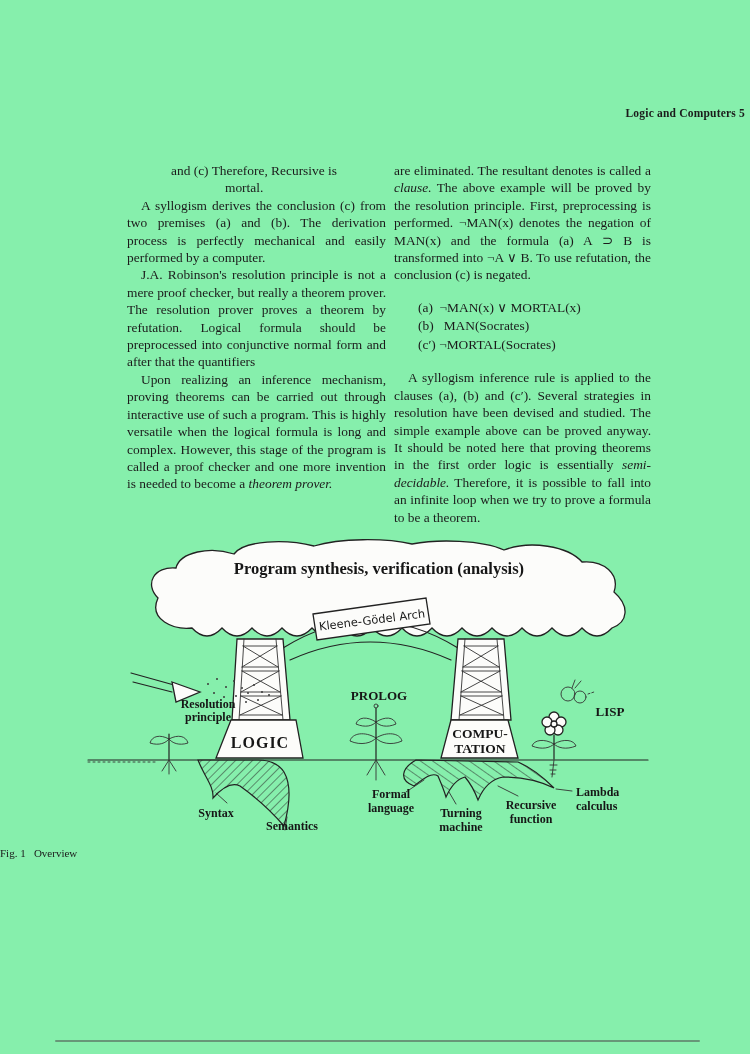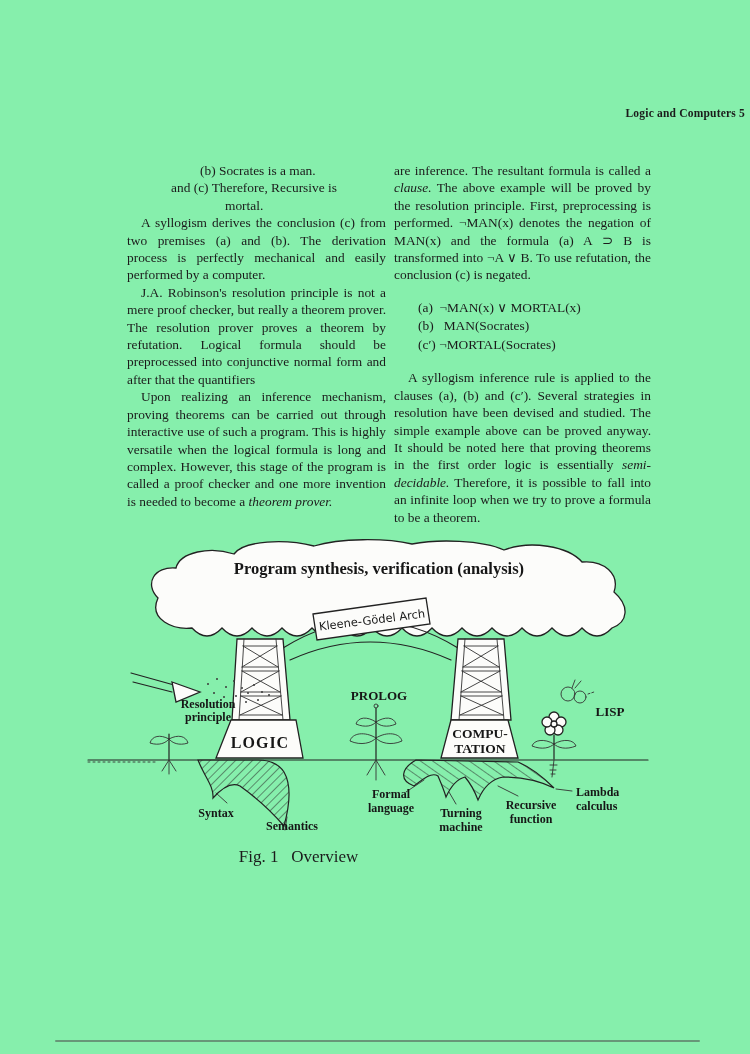--- a/index.html
+++ b/index.html
@@ -22,21 +22,21 @@
   .col p.noindent { text-indent:0; }
   .syl-line { text-align:left; }
   .syl-1 { padding-left:73px; }
   .syl-2 { padding-left:44px; }
   .syl-3 { padding-left:98px; }
   .clauses { margin:15px 0 15px 24px; }
   .clause-line { white-space:pre; text-align:left; line-height:18.5px; }
   .figure-wrap { position:absolute; left:86px; top:536px; width:570px; height:312px; }
   .fig-caption {
     position:absolute; top:847px; left:0; width:597px;
-    text-align:center; font-size:17px; white-space:pre;
+    font-size:11px; white-space:pre;
   }
   .scan-edge {
     position:absolute; left:55px; top:1040px; width:645px; height:2px;
     background:#4f4f4f; opacity:.55; border-radius:2px;
   }
   svg text { font-family:"Liberation Serif", serif; fill:#161616; }
   svg .lbl  { font-weight:bold; }
   svg .hand { font-family:"DejaVu Sans", sans-serif; font-weight:normal; }
   .ln { stroke:#222; stroke-width:1.2; fill:none; stroke-linecap:round; }
   .thin { stroke:#333; stroke-width:0.9; fill:none; stroke-linecap:round; }
@@ -44,31 +44,30 @@
 </style>
 </head>
 <body>
 
 <div class="page">
 
   <div class="running-head">Logic and Computers  5</div>
 
   <div class="col col-left">
     <div>
-      <div class="syl-line syl-1">(b) Socrates is a man.</div>
       <div class="syl-line syl-2">and (c) Therefore, Recursive is</div>
       <div class="syl-line syl-3">mortal.</div>
     </div>
     <p><span>A syllogism derives the conclusion (c) from two premises (a) and (b). The derivation process is perfectly mechanical and easily performed by a computer.</span></p>
     <p><span>J.A. Robinson's resolution principle is not a mere proof checker, but really a theorem prover. The resolution prover proves a theorem by refutation.  Logical formula should be preprocessed into conjunctive normal form and after that the quantifiers</span></p>
     <p><span>Upon realizing an inference mechanism, proving theorems can be carried out through interactive use of such a program. This is highly versatile when the logical formula is long and complex. However, this stage of the program is called a proof checker and one more invention is needed to become a </span><i>theorem prover.</i></p>
   </div>
 
   <div class="col col-right">
-    <p class="noindent"><span>are inference. The resultant formula is called a </span><i>clause.</i><span> The above example will be proved by the resolution principle. First, preprocessing is performed.  ¬MAN(x) denotes the negation of MAN(x) and the formula (a) A ⊃ B is transformed into ¬A ∨ B. To use refutation, the conclusion (c) is negated.</span></p>
+    <p class="noindent"><span>are eliminated. The resultant denotes is called a </span><i>clause.</i><span> The above example will be proved by the resolution principle. First, preprocessing is performed.  ¬MAN(x) denotes the negation of MAN(x) and the formula (a) A ⊃ B is transformed into ¬A ∨ B. To use refutation, the conclusion (c) is negated.</span></p>
     <div class="clauses">
       <div class="clause-line">(a)  ¬MAN(x) ∨ MORTAL(x)</div>
       <div class="clause-line">(b)   MAN(Socrates)</div>
       <div class="clause-line">(c′) ¬MORTAL(Socrates)</div>
     </div>
     <p><span>A syllogism inference rule is applied to the clauses (a), (b) and (c′). Several strategies in resolution have been devised and studied. The simple example above can be proved anyway. It should be noted here that proving theorems in the first order logic is essentially </span><i>semi-decidable.</i><span> Therefore, it is possible to fall into an infinite loop when we try to prove a formula to be a theorem.</span></p>
   </div>
 
   <div class="figure-wrap">
     <svg width="570" height="312" viewBox="0 0 570 312">

